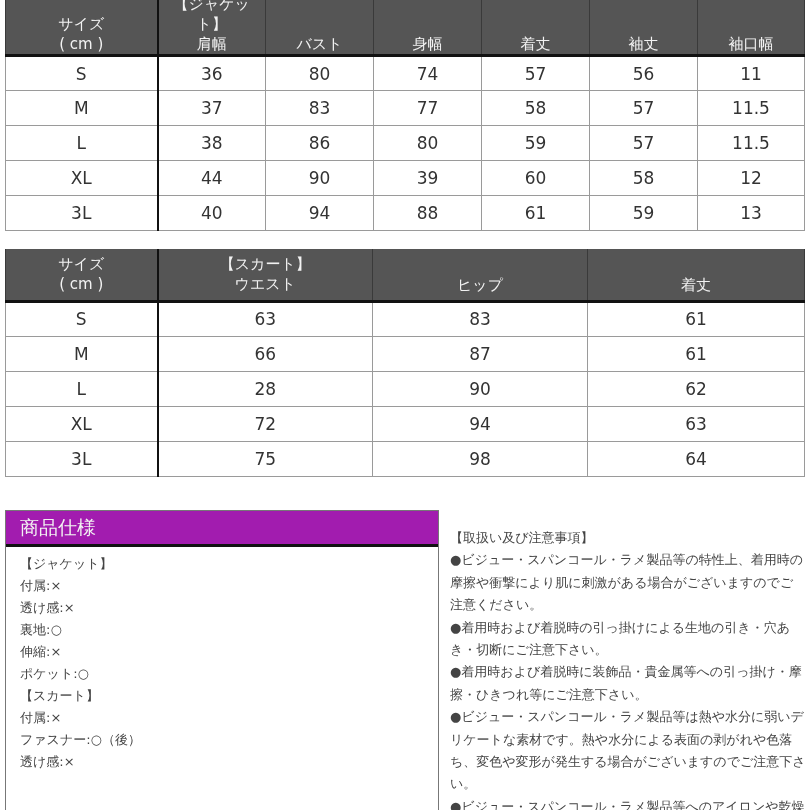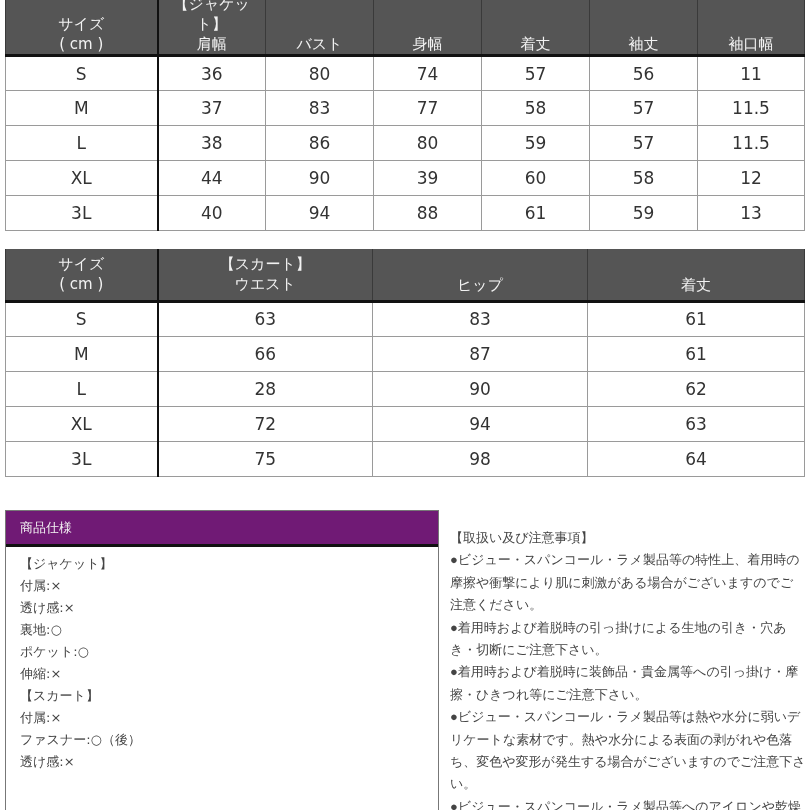--- a/index.html
+++ b/index.html
@@ -33,32 +33,32 @@
   #skirt-table tbody tr { height: 35px; }
   #skirt-table th { vertical-align: middle; }
 
   .hline { display: block; }
 
   #spec-box {
     position: absolute; left: 5px; top: 510px; width: 434px; height: 320px;
     border: 1px solid #777777; box-sizing: border-box; background: #fff;
   }
   #spec-header {
-    background: #701a75; color: #f2f2f2; height: 33px; line-height: 33px;
-    font-size: 13px; padding-left: 14px; border-bottom: 3px solid #111111;
+    background: #a21caf; color: #f2f2f2; height: 33px; line-height: 33px;
+    font-size: 19px; padding-left: 14px; border-bottom: 3px solid #111111;
   }
   #spec-body { padding: 6px 0 0 14px; }
   .spec-line { font-size: 13px; line-height: 22px; color: #444444; white-space: nowrap; }
 
   #care-box {
     position: absolute; left: 450px; top: 527px; width: 356px;
     font-size: 13px; line-height: 22.4px; color: #444444;
   }
   .care-title { display: block; }
-  .care-item { display: block; font-family: Liberation Serif, serif; }
+  .care-item { display: block; }
 </style>
 </head>
 <body>
 
 <table id="jacket-table">
   <colgroup>
     <col style="width:152px">
       <col style="width:108px">
       <col style="width:108px">
     <col style="width:108px">
@@ -201,22 +201,22 @@
   </tbody>
 </table>
 
 <div id="spec-box">
   <div id="spec-header">商品仕様</div>
   <div id="spec-body">
     <div class="spec-line">【ジャケット】</div>
     <div class="spec-line">付属:×</div>
     <div class="spec-line">透け感:×</div>
     <div class="spec-line">裏地:○</div>
+    <div class="spec-line">伸縮:×</div>
     <div class="spec-line">ポケット:○</div>
-    <div class="spec-line">伸縮:×</div>
     <div class="spec-line">【スカート】</div>
     <div class="spec-line">付属:×</div>
     <div class="spec-line">ファスナー:○（後）</div>
     <div class="spec-line">透け感:×</div>
   </div>
 </div>
 
 <div id="care-box">
   <span class="care-title">【取扱い及び注意事項】</span>
   <span class="care-item">●ビジュー・スパンコール・ラメ製品等の特性上、着用時の摩擦や衝撃により肌に刺激がある場合がございますのでご注意ください。</span>

